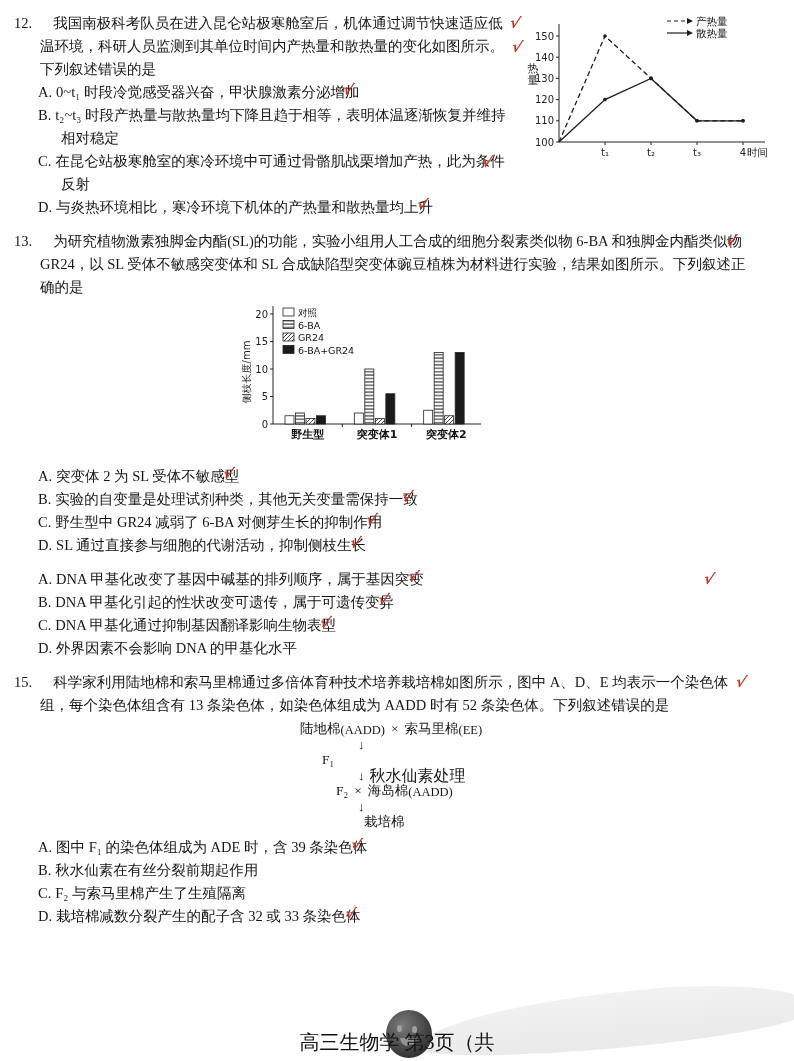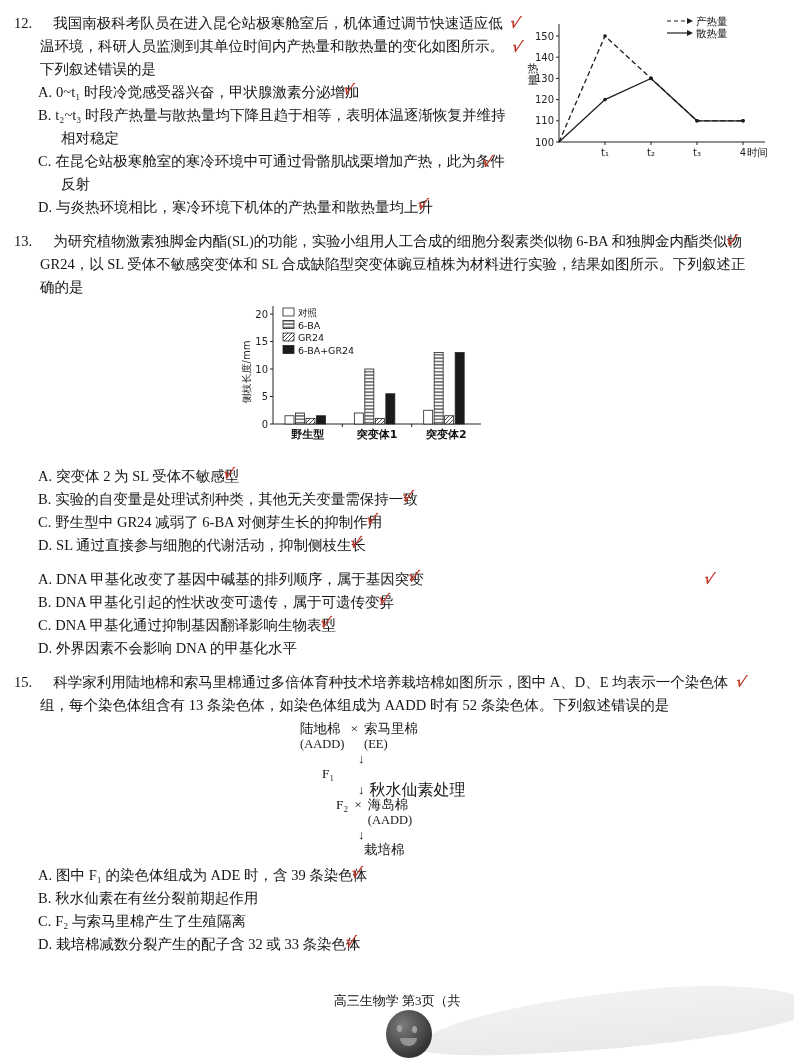--- a/index.html
+++ b/index.html
@@ -27,31 +27,31 @@
     margin-left:7px;
   }
   .check.floating{position:absolute;margin:0}
   .chart-float{float:right;width:254px;height:154px;margin:2px -16px 8px 10px}
   .chart-center{margin:3px 0 3px 225px;width:252px;height:160px}
   svg{display:block}
   svg text{font-family:"DejaVu Sans","Liberation Sans",sans-serif}
   
   .breeding{margin:4px 0 6px 286px;width:210px;font-size:13.5px;line-height:16px}
   .b-row{display:flex;align-items:flex-start;gap:6px}
-  .b-stack{display:flex;flex-direction:column;align-items:flex-start}
+  .b-stack{display:flex;align-items:flex-end}
   .b-genome{font-size:12.5px;line-height:14px}
   .b-arrow{margin-left:58px;font-size:13px;line-height:15px}
   .b-f{margin-left:22px;line-height:16px}
   .b-arrowrow{display:flex;gap:5px;line-height:15px}
   .b-arrowrow .b-arrow{margin-left:58px}
   .b-treat{font-size:16px}
   .b-row2{margin-left:36px}
   .b-result{margin-left:64px;line-height:16px}
   
-  .footer{position:absolute;left:0;right:0;top:989px;text-align:center;font-size:13px;z-index:3;color:#111}
+  .footer{position:absolute;left:0;right:0;top:1031px;text-align:center;font-size:20px;z-index:3;color:#111}
   .stamp{
     position:absolute;left:386px;top:1010px;width:46px;height:48px;border-radius:50%;
     background:radial-gradient(circle at 35% 32%, #707070, #242424 72%);
     filter:blur(.6px);opacity:.92;z-index:2;
   }
   .stamp::before{content:"";position:absolute;left:11px;top:15px;width:5px;height:7px;border-radius:50%;
     background:#9a9a9a;box-shadow:15px 1px 0 #9a9a9a}
   .stamp::after{content:"";position:absolute;left:14px;top:28px;width:17px;height:8px;
     border-radius:0 0 10px 10px;background:#8a8a8a}
   .swoosh{

